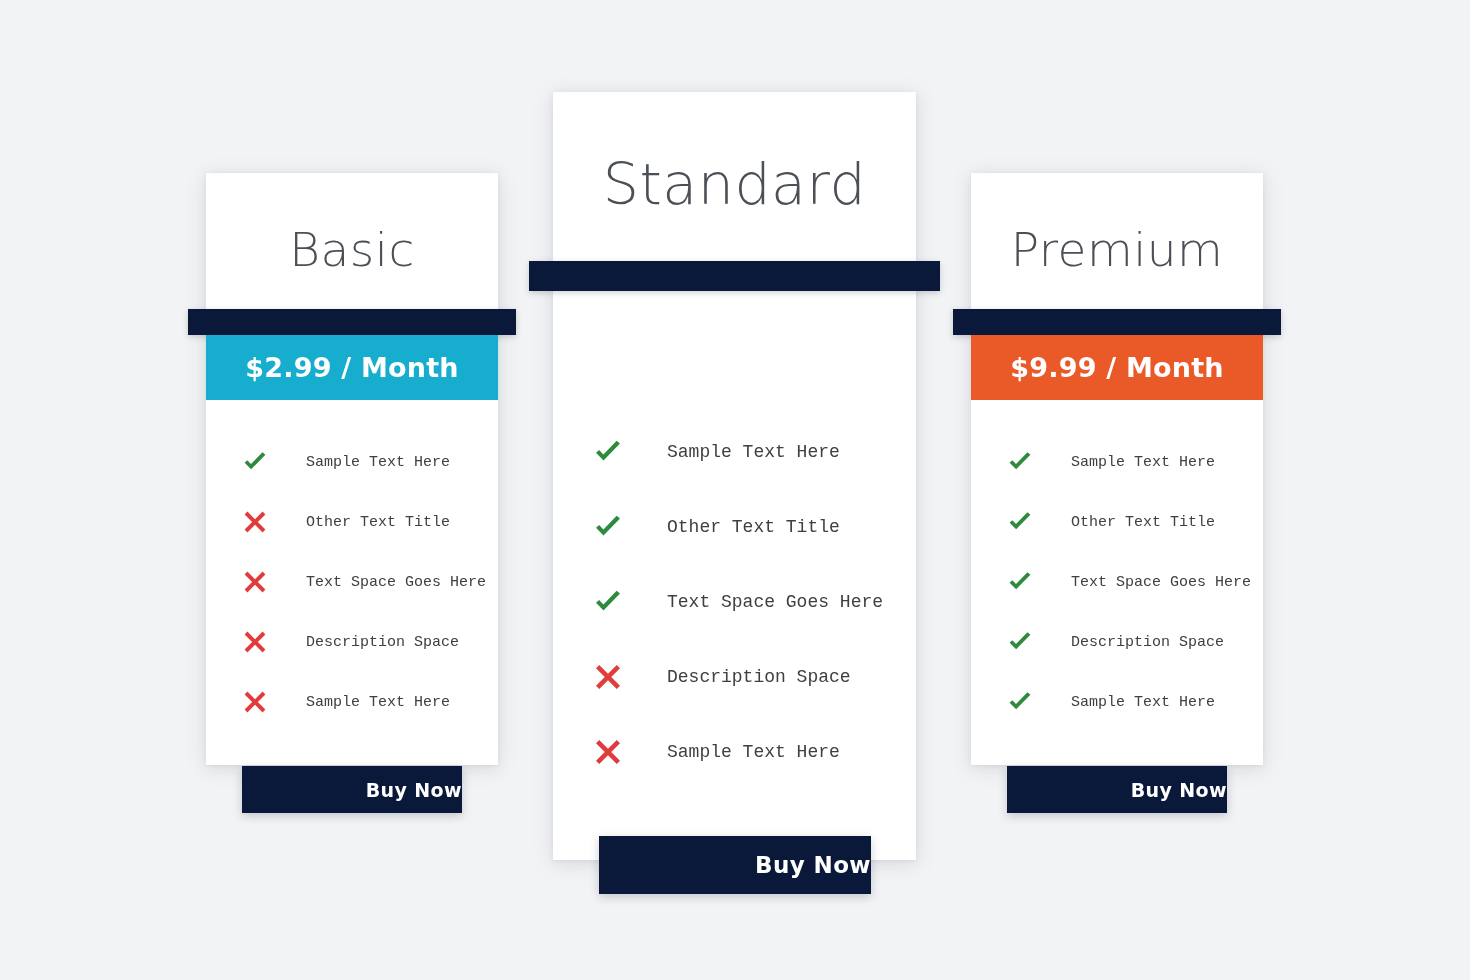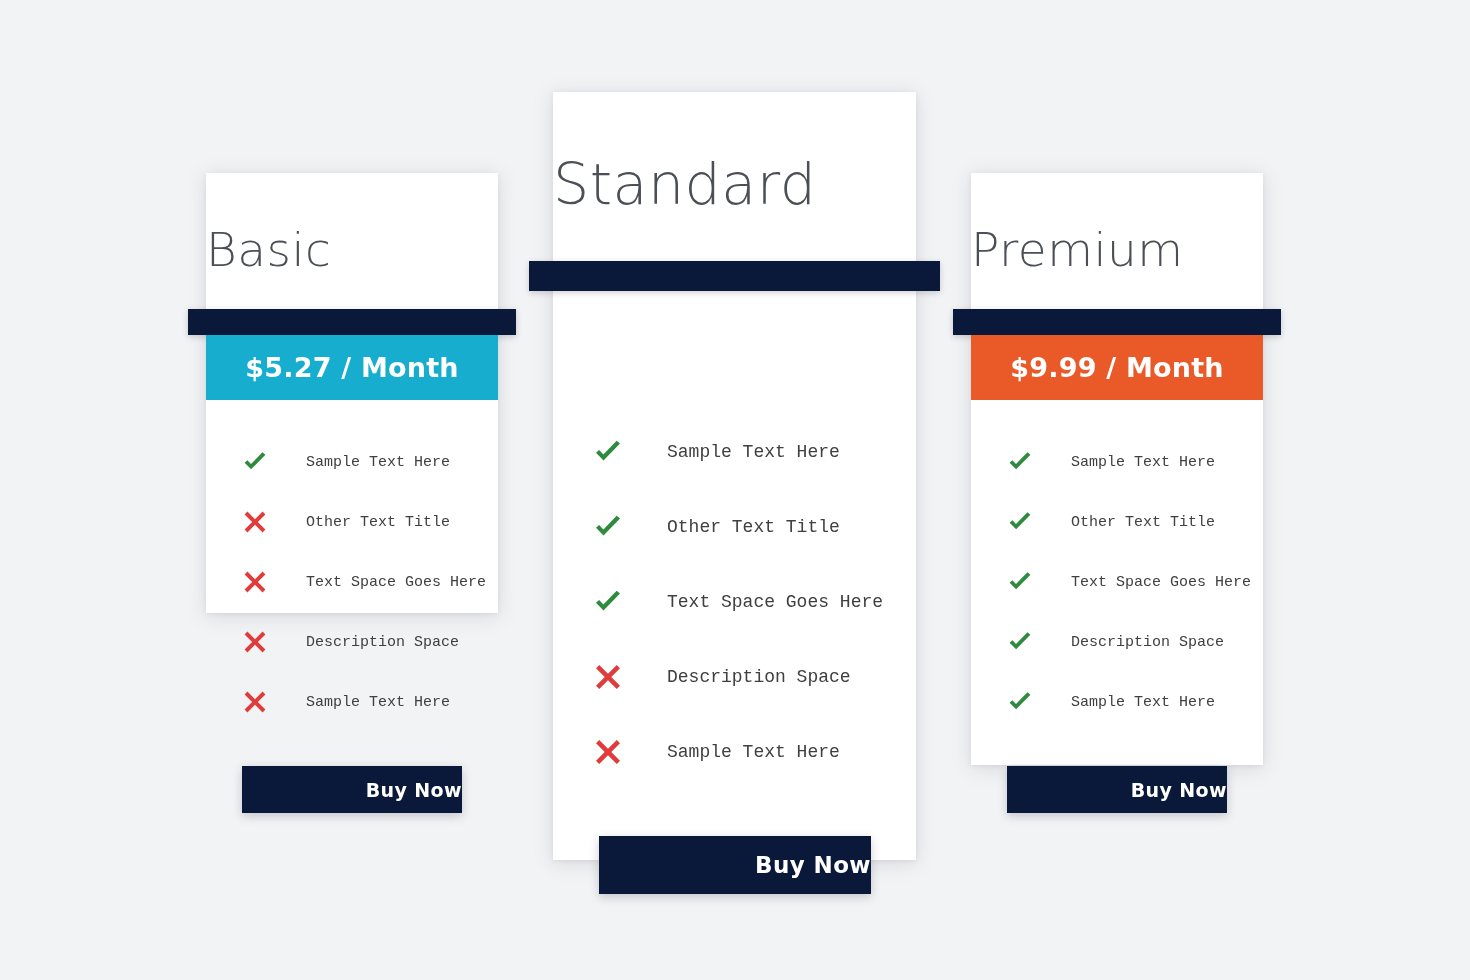--- a/index.html
+++ b/index.html
@@ -22,27 +22,27 @@
     height: 980px;
   }
 
   
   .card {
     position: absolute;
     background: #ffffff;
     box-shadow: 0 3px 18px rgba(120,125,135,0.22), 0 1px 4px rgba(120,125,135,0.12);
   }
 
-  .card-basic   { left: 206px;  top: 173px; width: 292px; height: 440px; }
+  .card-basic   { left: 206px;  top: 173px; width: 292px; height: 592px; }
   .card-standard{ left: 553px;  top:  92px; width: 363px; height: 768px; }
   .card-premium { left: 971px;  top: 173px; width: 292px; height: 592px; }
 
   
   .plan-name {
-    text-align: left;
+    text-align: center;
     color: #4b4f56;
     font-weight: 300;
     letter-spacing: 0.5px;
     font-family: "DejaVu Sans", sans-serif;
     white-space: nowrap;
   }
   .card-basic .plan-name,
   .card-premium .plan-name {
     font-size: 47px;
     line-height: 1;
@@ -161,21 +161,21 @@
   }
 </style>
 </head>
 <body>
 
 <div id="stage">
 
   <div class="card card-basic">
     <div class="plan-name">Basic</div>
     <div class="navy-bar" style="background: rgb(10, 24, 57);"></div>
-    <div class="price-band" style="background: rgb(22, 173, 206);">$5.27 / Month</div>
+    <div class="price-band" style="background: rgb(22, 173, 206);">$2.99 / Month</div>
     <div class="features">
         <div class="feature-row">
           <span class="feature-icon">
             <svg viewBox="0 0 24 24" aria-hidden="true">
               <path d="M2.4 12.6 L8.4 18.8 L21.6 5.2 L18.9 3.0 L8.3 13.9 L4.9 10.3 Z" fill="#2e8b3d"></path>
             </svg>
           </span>
           <span class="feature-label">Sample Text Here</span>
         </div>
         <div class="feature-row">

